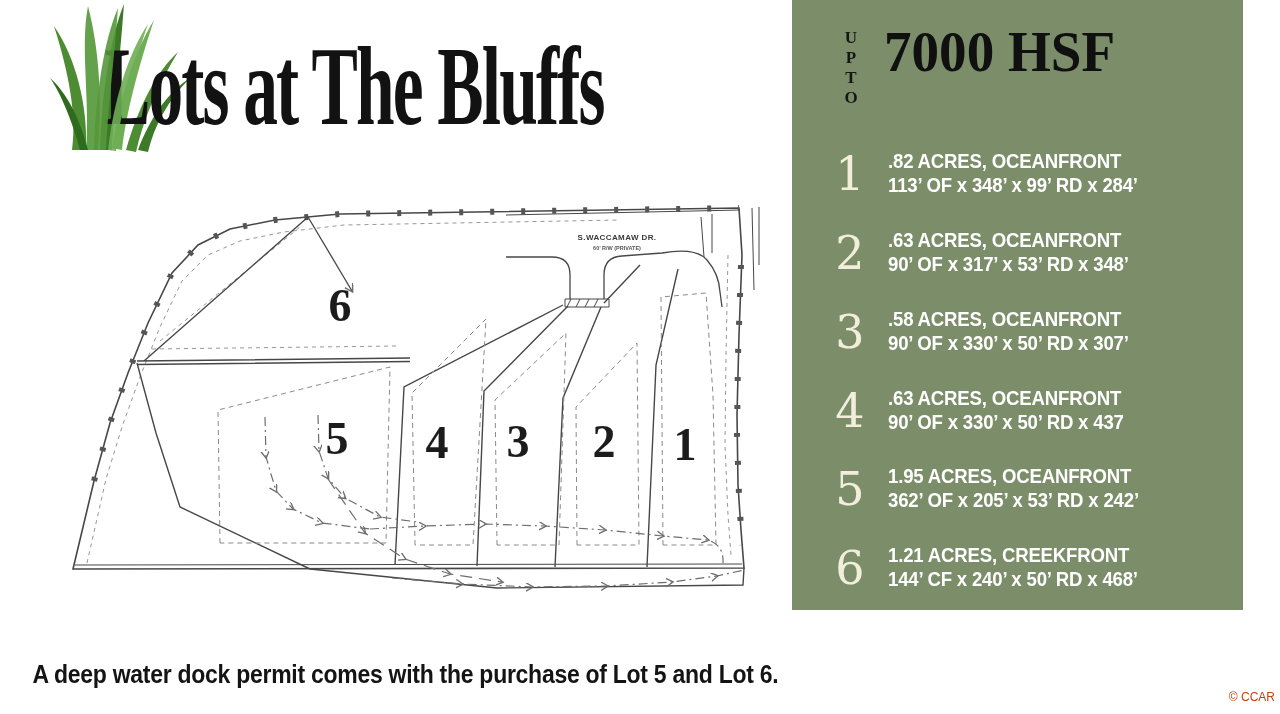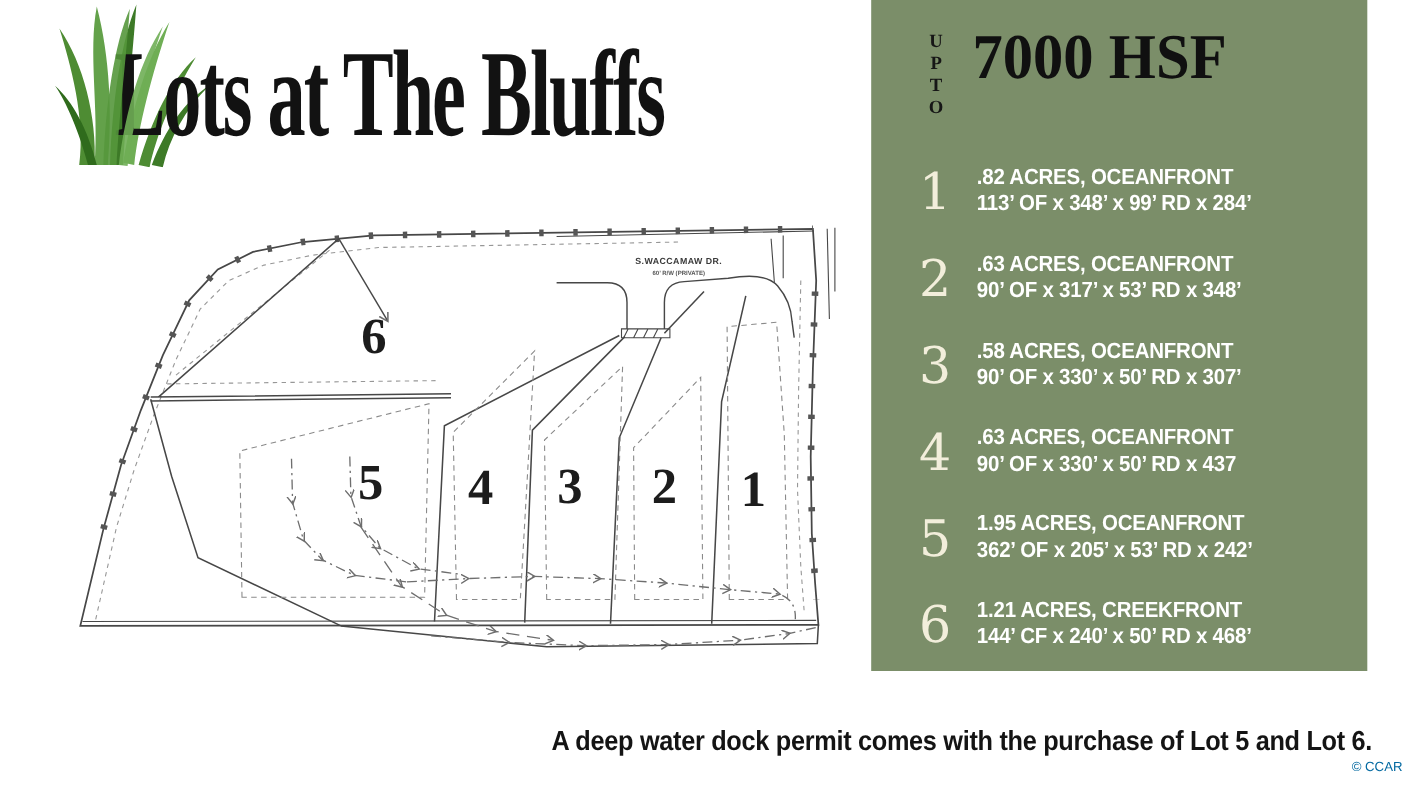--- a/index.html
+++ b/index.html
@@ -31,25 +31,25 @@
         transform:scaleX(0.95);transform-origin:left top;}
   .lot-row{position:absolute;left:0;width:451px;height:56px;}
   .lot-row .num{position:absolute;left:30px;top:0;width:56px;height:56px;text-align:center;
         font-family:"DejaVu Serif",serif;font-weight:400;color:#f2eedb;
         font-size:46px;line-height:56px;}
   .lot-row .txt{position:absolute;left:96px;top:3px;color:#ffffff;font-weight:700;
         font-size:20px;line-height:24px;white-space:nowrap;
         transform:scaleX(0.93);transform-origin:left top;letter-spacing:-0.2px;}
 
   
-  #caption{position:absolute;left:0;top:660px;width:1280px;text-align:right;}
+  #caption{position:absolute;left:0;top:660px;width:1280px;text-align:left;}
   #caption span{display:inline-block;font-weight:700;color:#141414;font-size:25px;
         letter-spacing:-0.3px;white-space:nowrap;
         transform:scaleX(0.92);transform-origin:center top;}
-  #copyright{position:absolute;right:5px;top:690px;font-size:12px;color:#0369a1;}
+  #copyright{position:absolute;right:5px;top:690px;font-size:12px;color:#c2410c;}
 </style>
 </head>
 <body>
 
 <div id="stage">
 
   <svg id="grass-back" width="160" height="152" viewBox="0 0 160 152">
     <path d="M22,150 C28,108 14,58 4,26 C26,58 38,106 36,150 Z" fill="#4e8c33"></path>
     <path d="M36,150 C40,98 30,48 38,6 C50,52 52,104 48,150 Z" fill="#63a14a"></path>
     <path d="M50,150 C52,92 60,38 74,4 C70,58 64,110 62,150 Z" fill="#3d7a27"></path>

